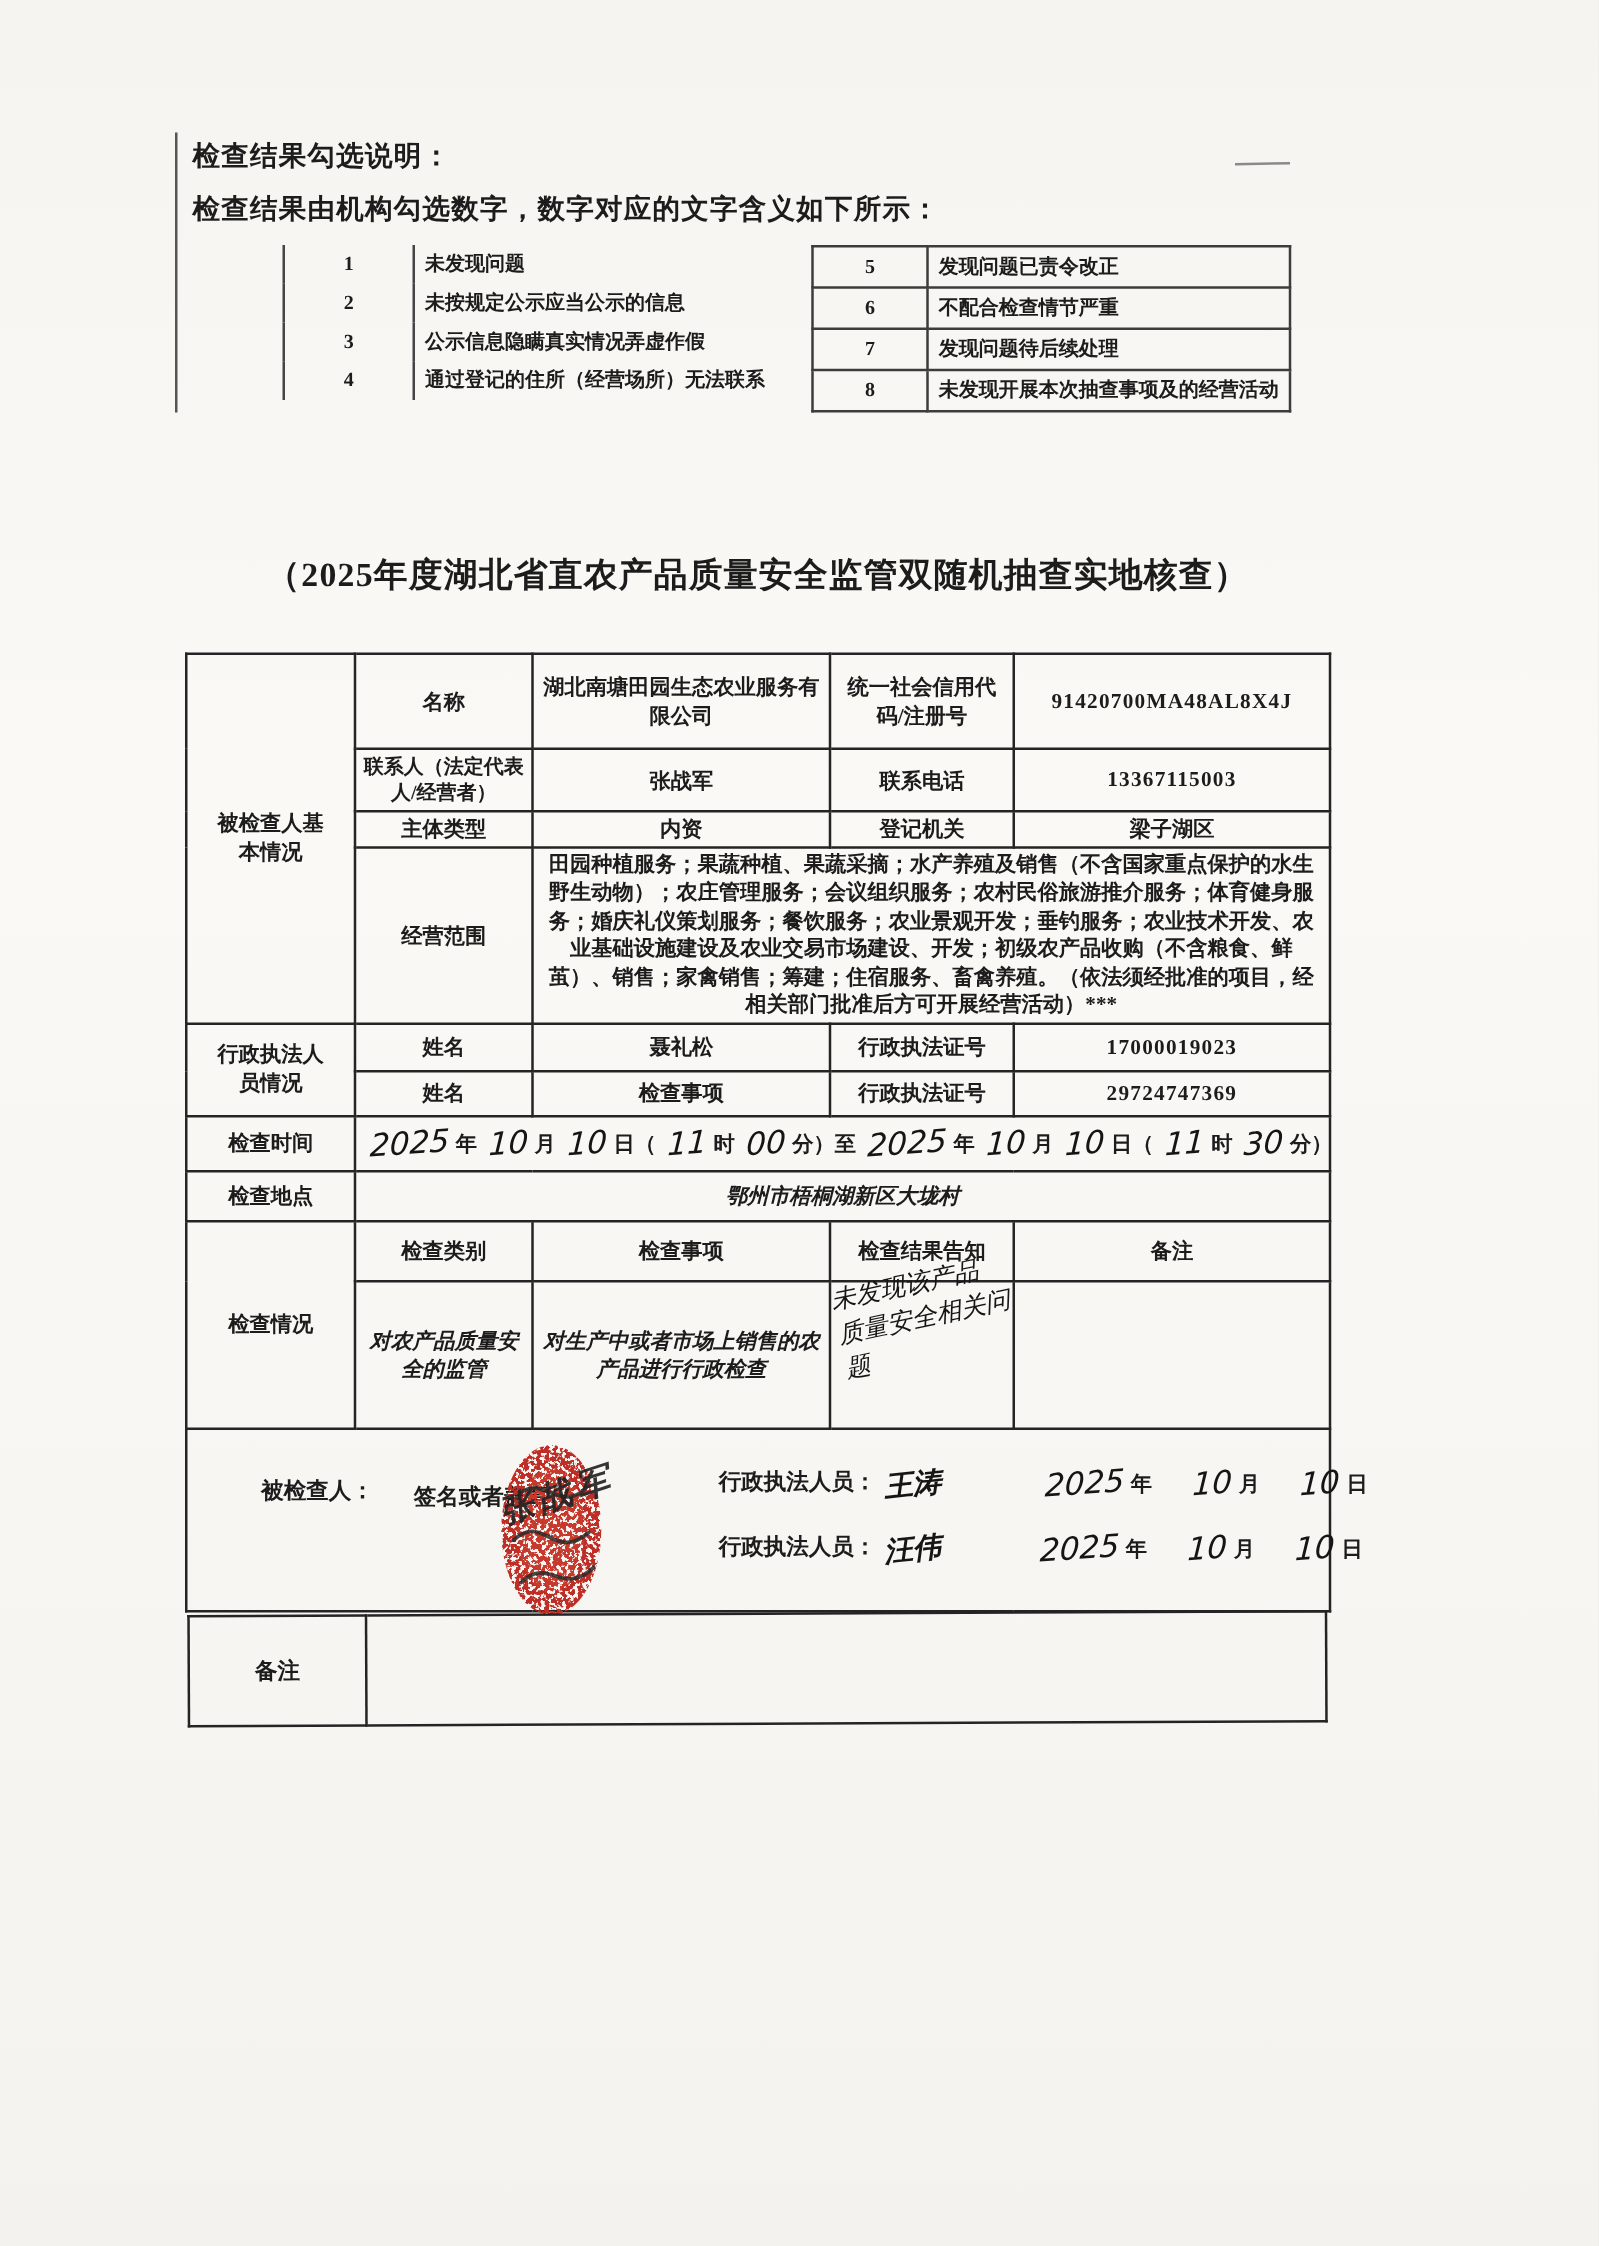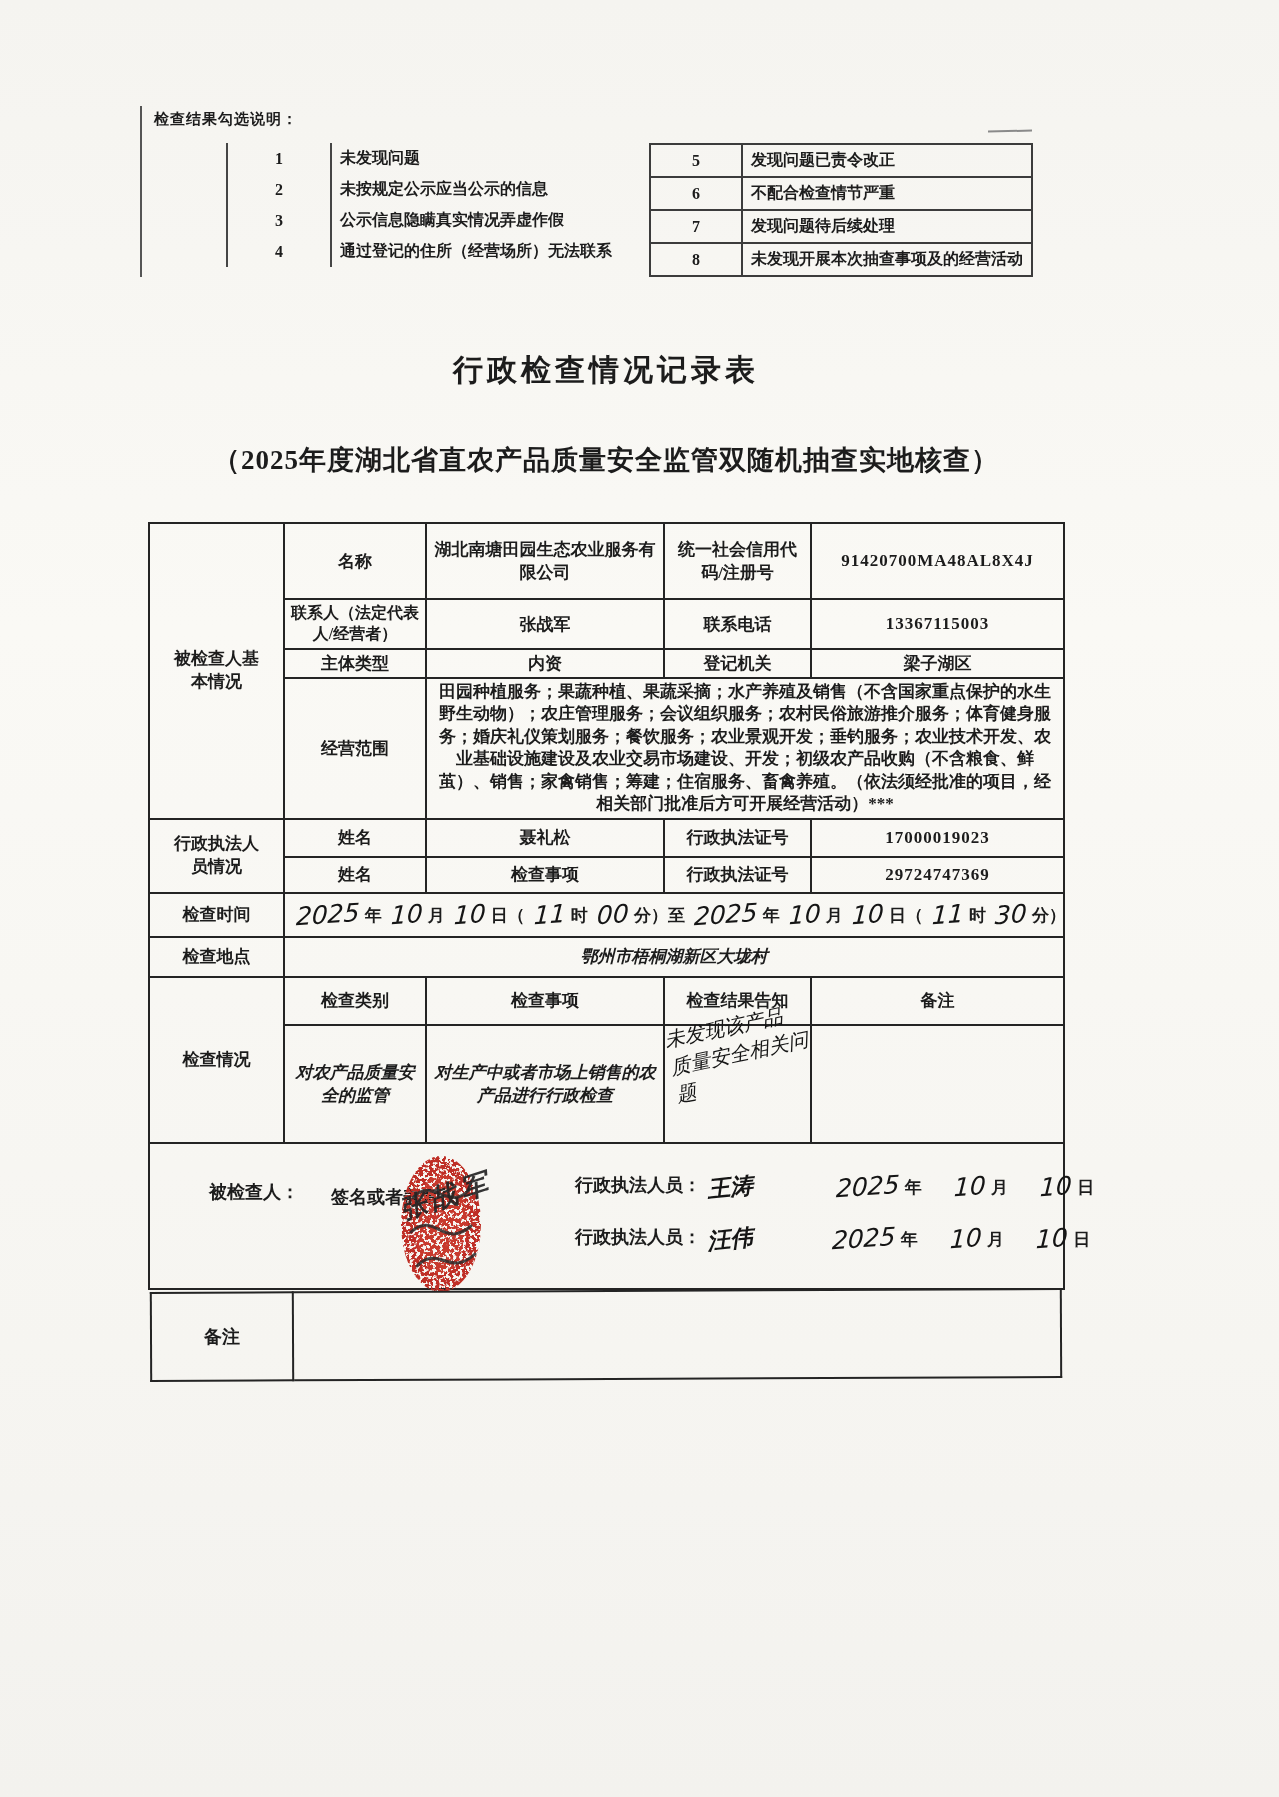--- a/index.html
+++ b/index.html
@@ -2,21 +2,21 @@
 <html><head>
 <meta charset="utf-8">
 <style>
   html,body{margin:0;padding:0;background:#e9e8e4;}
   .page{position:relative;width:1279px;height:1797px;overflow:hidden;
         background:linear-gradient(180deg,#f5f4f0 0%,#faf9f5 35%,#f6f5f1 75%,#f3f2ee 100%);
         font-family:"Liberation Serif","DejaVu Serif",serif;color:#1c1c1c;}
 
   
   .notes{position:absolute;left:140px;top:106px;width:910px;border-left:2px solid #555;padding:4px 0 0 12px;}
-  .notes-line{font-size:15px;font-weight:700;letter-spacing:1px;}
+  .notes-line{font-size:22px;font-weight:700;letter-spacing:1px;}
   .notes-line2{margin-top:12px;}
   .notes-tables{display:flex;align-items:flex-start;margin-top:14px;}
   .tbl{border-collapse:collapse;font-size:16px;font-weight:700;}
   .tbl td{height:31px;padding:0 8px;white-space:nowrap;}
   .tbl-left{margin-left:72px;}
   .tbl-left td.num{width:86px;text-align:center;border-left:2px solid #454545;border-right:2px solid #454545;}
   .tbl-right{margin-left:28px;border:2px solid #3c3c3c;}
   .tbl-right td{border:2px solid #3c3c3c;}
   .tbl-right td.num{width:74px;text-align:center;}
   .dash-artifact{position:absolute;left:988px;top:130px;width:44px;height:2px;background:#8a8a8a;transform:rotate(-1deg);}
@@ -57,20 +57,21 @@
   .remark-table{position:absolute;left:150px;top:1290px;width:912px;border-collapse:collapse;table-layout:fixed;transform:rotate(-0.25deg);}
   .remark-table td{border:2px solid #242424;height:84px;font-size:18px;font-weight:700;text-align:center;}
 </style>
 </head>
 <body>
 
 <div class="page">
 
   <div class="notes">
     <div class="notes-line">检查结果勾选说明：</div>
+    <div class="notes-line notes-line2">检查结果由机构勾选数字，数字对应的文字含义如下所示：</div>
     <div class="notes-tables">
       <table class="tbl tbl-left">
         <tbody>
             <tr>
           <td class="num">1</td>
           <td>未发现问题</td>
             </tr>
         <tr>
           <td class="num">2</td>
           <td>未按规定公示应当公示的信息</td>
@@ -102,21 +103,20 @@
         <tr>
           <td class="num">8</td>
           <td>未发现开展本次抽查事项及的经营活动</td>
             </tr>
       </tbody>
         </table>
     </div>
   </div>
   <div class="dash-artifact"></div>
 
-  <div class="doc-title">行政检查情况记录表</div>
   <div class="doc-subtitle">（2025年度湖北省直农产品质量安全监管双随机抽查实地核查）</div>
 
   <table class="main-table">
     <colgroup>
         <col style="width:135px">
         <col style="width:142px">
         <col style="width:238px">
         <col style="width:147px">
         <col style="width:253px">
       </colgroup>

